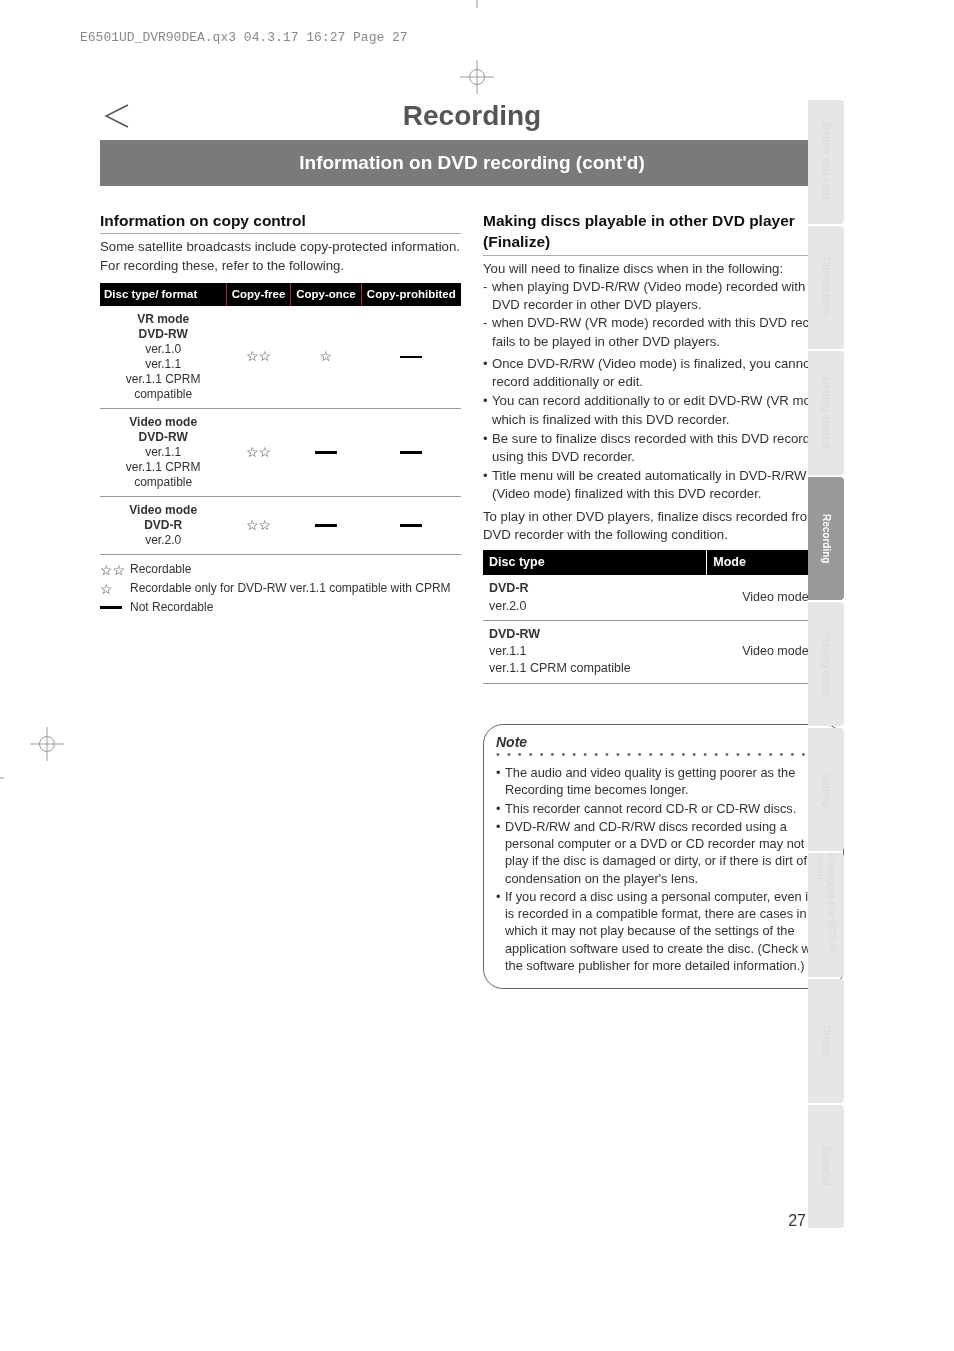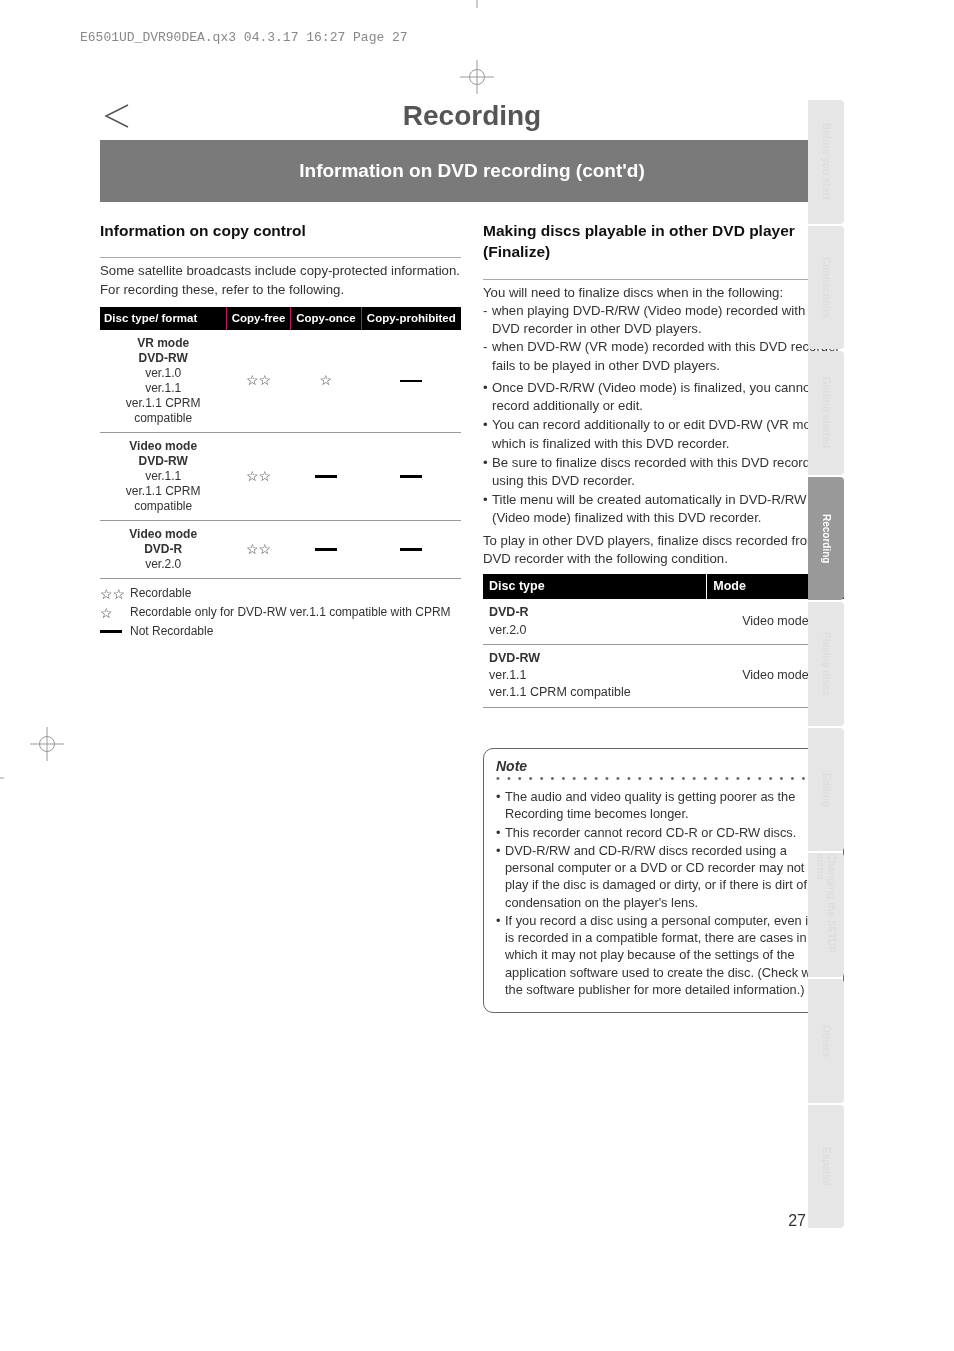--- a/index.html
+++ b/index.html
@@ -73,35 +73,35 @@
     text-align: center;
     flex: 1;
     margin: 0 10px;
   }
   .section-bar {
     background: #7a7a7a;
     color: #fff;
     font-size: 19px;
     font-weight: 600;
     text-align: center;
-    padding: 20px 0;
+    padding: 12px 0;
     margin-bottom: 8px;
   }
 
   .columns { display: flex; gap: 22px; }
   .col { flex: 1; min-width: 0; font-size: 13.2px; line-height: 1.38; color: #333; }
 
   .subhead {
     font-size: 15.5px;
     color: #111;
     font-weight: 700;
     border-bottom: 1px solid #aaa;
-    padding-bottom: 16px;
+    padding-bottom: 2px;
     margin-bottom: 4px;
-    margin-top: 10px;
+    margin-top: 16px;
   }
 
   table.copy-table {
     width: 100%;
     border-collapse: collapse;
     margin-top: 8px;
     font-size: 12.5px;
   }
   table.copy-table th {
     background: #000;
@@ -164,21 +164,21 @@
   table.mode-table th:last-child { border-right: none; }
   table.mode-table td {
     padding: 5px 6px;
     border-bottom: 1px solid #999;
     vertical-align: middle;
   }
   table.mode-table td:last-child { text-align: center; }
 
   .note-box {
     border: 1px solid #666;
-    border-radius: 10px;
+    border-radius: 20px;
     padding: 8px 12px 10px;
     margin-top: 40px;
     font-size: 12.8px;
     line-height: 1.35;
   }
   .note-title {
     font-style: italic;
     font-weight: 700;
     font-size: 14px;
   }

